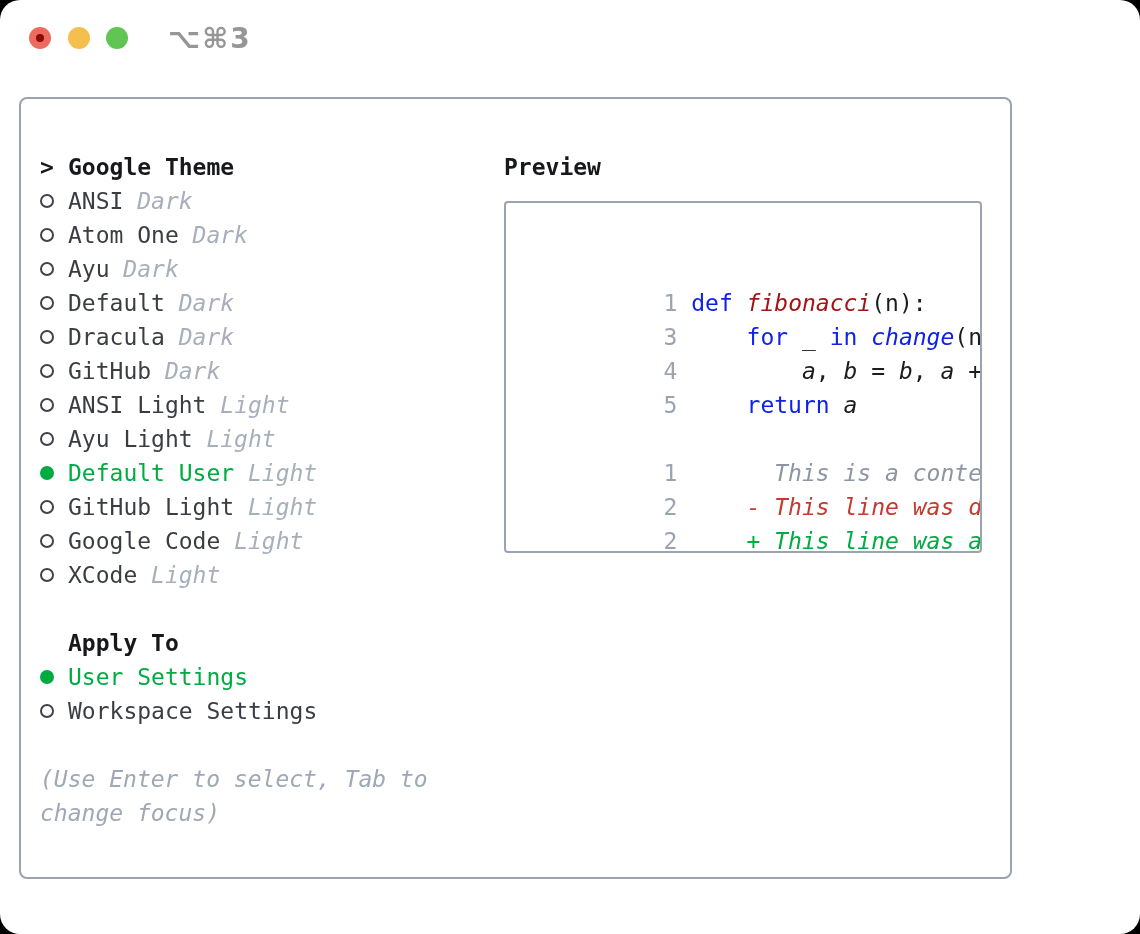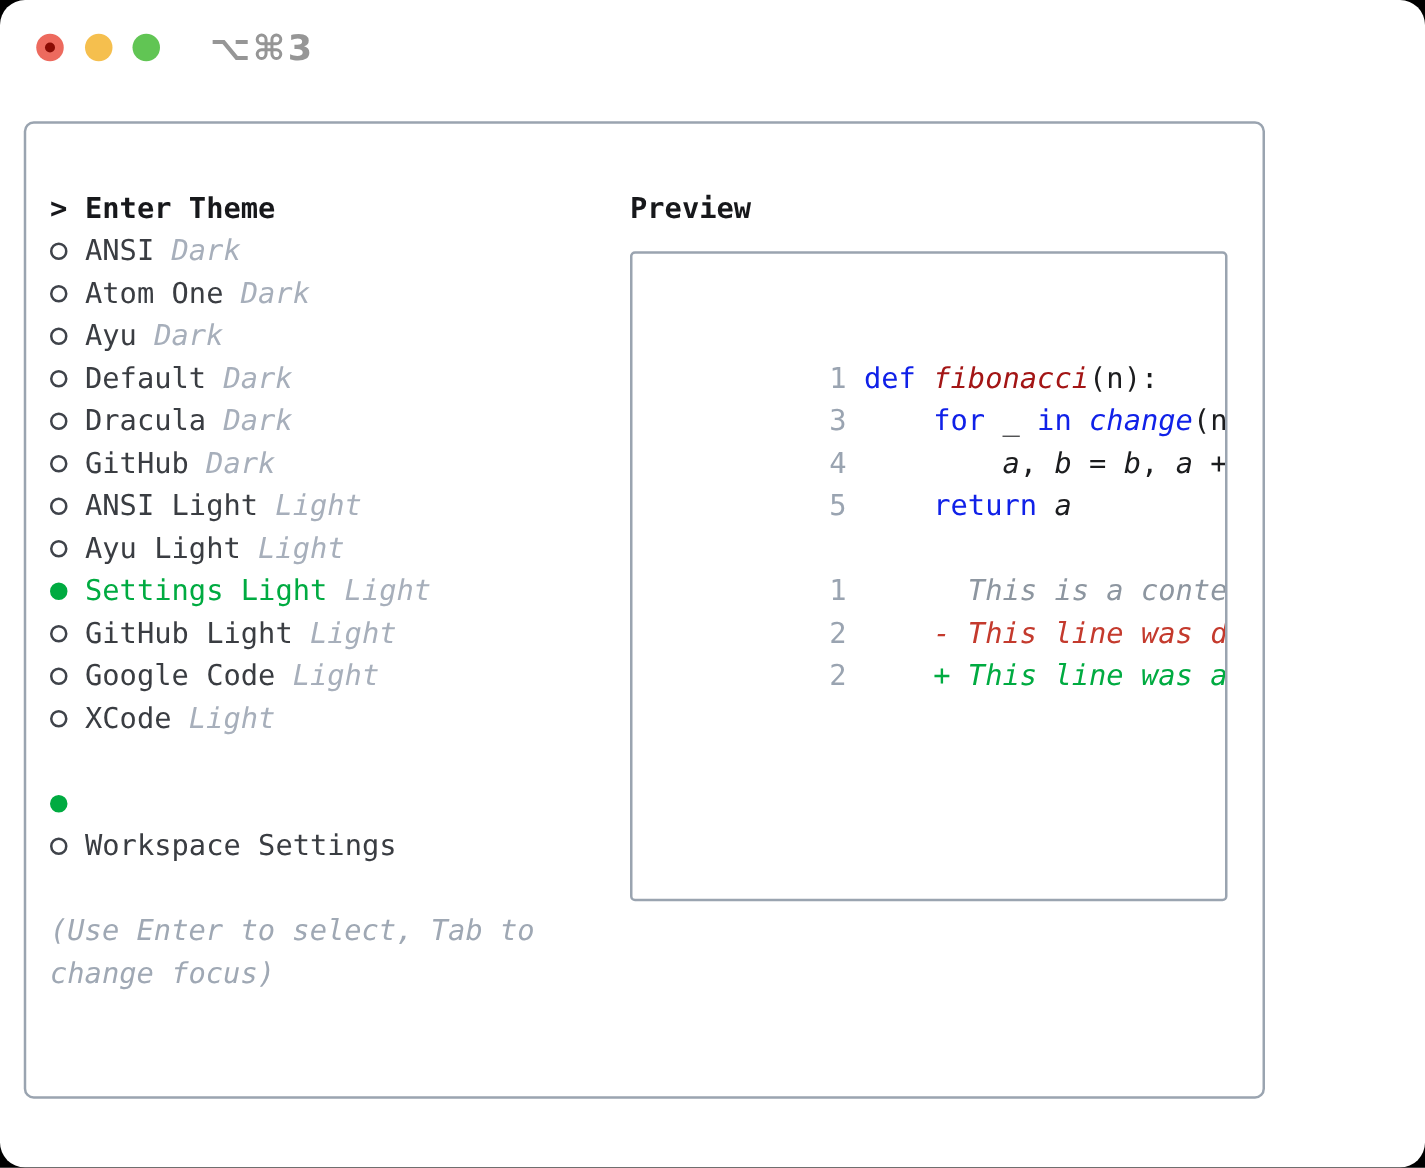--- a/index.html
+++ b/index.html
@@ -46,21 +46,21 @@
   .theme-variant{color:var(--muted);font-style:italic;margin-left:0.6em;}
   .theme-item.selected .circle{background:var(--accent-green);border-color:var(--accent-green);}
   .theme-item.selected .theme-name{color:var(--accent-green);}
   .section-header{color:var(--ink);padding-left:28px;font-weight:bold;}
   .apply-label{color:var(--theme-name);}
   .apply-option.selected .circle{background:var(--accent-green);border-color:var(--accent-green);}
   .apply-option.selected .apply-label{color:var(--accent-green);}
   .help-row{color:var(--help);font-style:italic;}
   
   .preview-box{
-    margin-top:17px;width:478px;height:520px;
+    margin-top:17px;width:478px;height:352px;
     border:2px solid var(--border);border-radius:4px;
     padding:49px 0 0 19px;overflow:hidden;
   }
   .pline{height:34px;line-height:34px;font-size:23px;white-space:pre;}
   .seg{white-space:pre;}
   .seg[data-kind="line-number"]{color:var(--line-number);font-style:normal;}
   .seg[data-kind="keyword"]{color:var(--keyword-blue);}
   .seg[data-kind="builtin"]{color:var(--keyword-blue);font-style:italic;}
   .seg[data-kind="function"]{color:var(--function-red);font-style:italic;}
   .seg[data-kind="variable"]{color:var(--plain-ink);font-style:italic;}
@@ -81,21 +81,21 @@
     <button class="light min"></button>
     <button class="light zoom"></button>
     <span class="window-title">⌥⌘3</span>
   </div>
 
   <div class="panel">
 
     <div class="left-col">
 
       <div class="row header">
-        <span class="prompt">&gt;</span><span>Enter Theme</span>
+        <span class="prompt">&gt;</span><span>Google Theme</span>
       </div>
 
       <div class="row theme-item">
         <span class="bullet"><span class="circle"></span></span>
         <span class="theme-name">ANSI</span>
         <span class="theme-variant">Dark</span>
       </div>
       <div class="row theme-item">
         <span class="bullet"><span class="circle"></span></span>
         <span class="theme-name">Atom One</span>
@@ -126,44 +126,46 @@
         <span class="theme-name">ANSI Light</span>
         <span class="theme-variant">Light</span>
       </div>
       <div class="row theme-item">
         <span class="bullet"><span class="circle"></span></span>
         <span class="theme-name">Ayu Light</span>
         <span class="theme-variant">Light</span>
       </div>
       <div class="row theme-item selected">
         <span class="bullet"><span class="circle"></span></span>
-        <span class="theme-name">Settings Light</span>
+        <span class="theme-name">Default User</span>
         <span class="theme-variant">Light</span>
       </div>
       <div class="row theme-item">
         <span class="bullet"><span class="circle"></span></span>
         <span class="theme-name">GitHub Light</span>
         <span class="theme-variant">Light</span>
       </div>
       <div class="row theme-item">
         <span class="bullet"><span class="circle"></span></span>
         <span class="theme-name">Google Code</span>
         <span class="theme-variant">Light</span>
       </div>
       <div class="row theme-item">
         <span class="bullet"><span class="circle"></span></span>
         <span class="theme-name">XCode</span>
         <span class="theme-variant">Light</span>
       </div>
 
       <div class="row blank"></div>
 
+      <div class="row section-header">Apply To</div>
 
       <div class="row apply-option selected">
         <span class="bullet"><span class="circle"></span></span>
+        <span class="apply-label">User Settings</span>
       </div>
       <div class="row apply-option">
         <span class="bullet"><span class="circle"></span></span>
         <span class="apply-label">Workspace Settings</span>
       </div>
 
       <div class="row blank"></div>
 
       <div class="row help-row">(Use Enter to select, Tab to</div>
       <div class="row help-row">change focus)</div>

